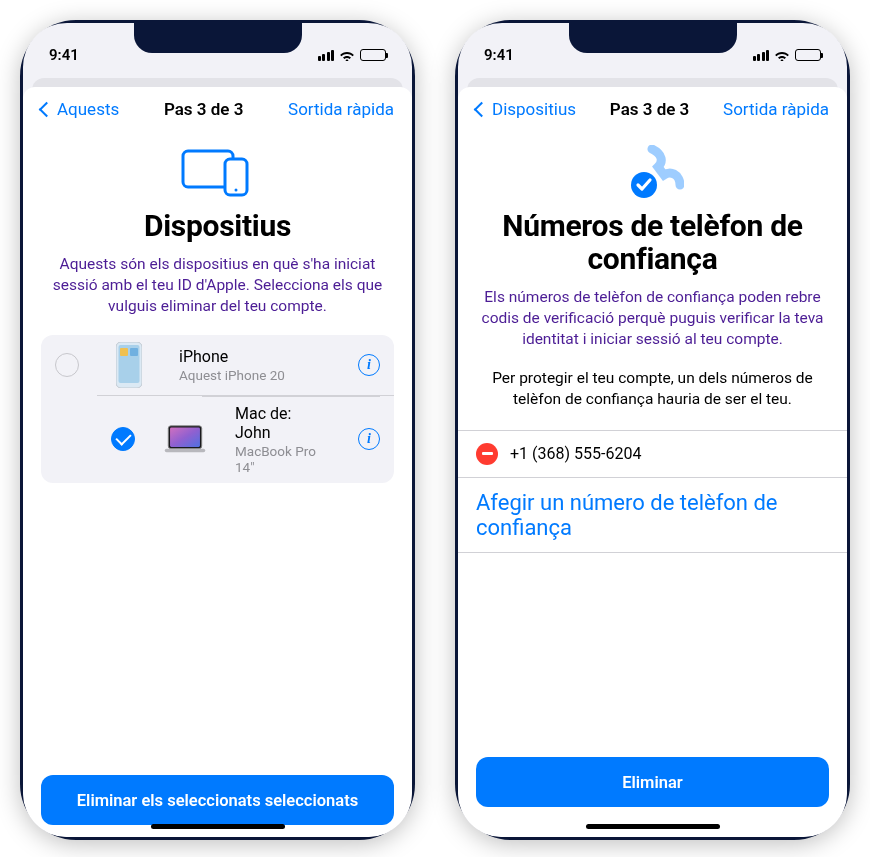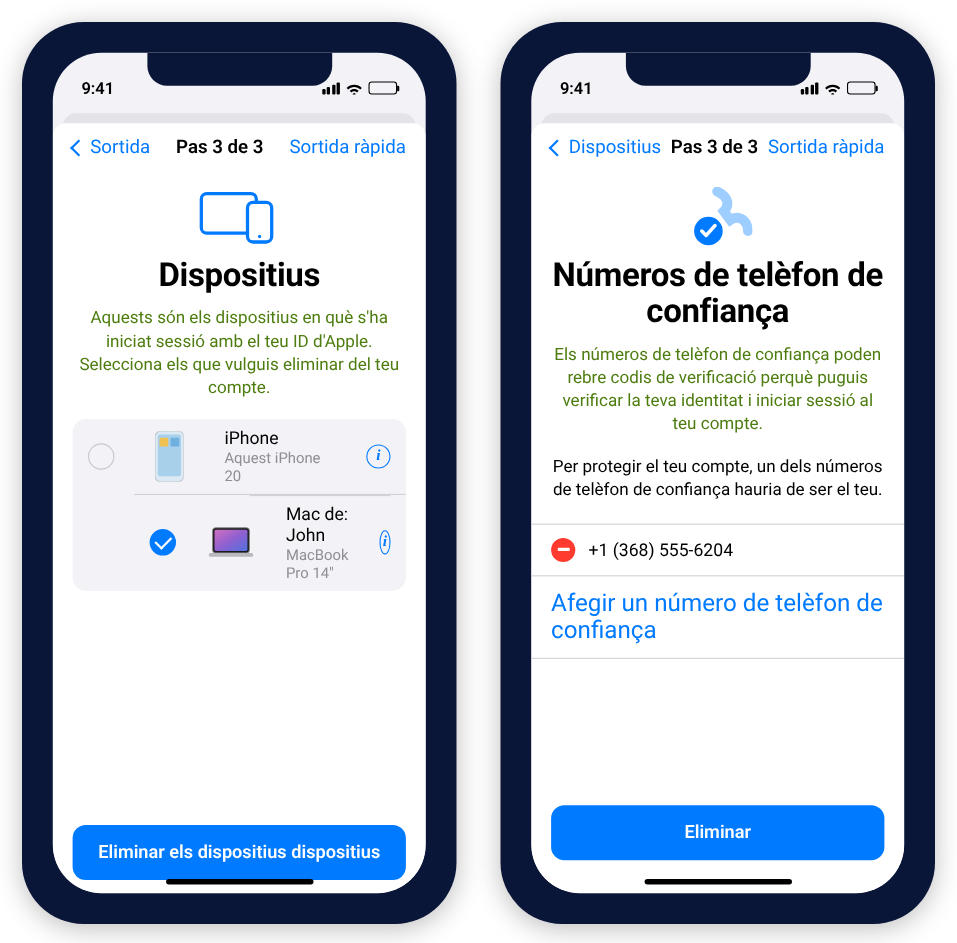--- a/index.html
+++ b/index.html
@@ -9,21 +9,21 @@
       display: flex;
       gap: 40px;
       padding: 20px;
       justify-content: center;
     }
     .phone {
       width: 400px;
       height: 820px;
       background: #0a1638;
       border-radius: 56px;
-      padding: 28px;
+      padding: 3px;
       box-shadow: 0 4px 24px rgba(0,0,0,0.25);
       position: relative;
     }
     .phone-inner {
       width: 100%;
       height: 100%;
       background: #f2f2f7;
       border-radius: 44px;
       overflow: hidden;
       position: relative;
@@ -95,21 +95,21 @@
     .nav-left.has-chevron::before {
       content:''; display:inline-block; width:9px; height:9px;
       border-left:2.2px solid #007aff; border-bottom:2.2px solid #007aff;
       transform:rotate(45deg); margin-right:3px;
     }
     .nav-center { font-weight: 600; color:#000; font-size:17px; }
     .nav-right { font-weight: 400; }
 
     .hero-icon { display:flex; justify-content:center; margin-top:14px; margin-bottom:8px; height:56px; }
     .big-title { font-size:30px; font-weight:700; text-align:center; line-height:1.1; margin-bottom:12px; letter-spacing:-0.3px; }
-    .subtitle { font-size:15.5px; text-align:center; color:#4d7c0f; line-height:1.35; margin-bottom:18px; }
+    .subtitle { font-size:15.5px; text-align:center; color:#4c1d95; line-height:1.35; margin-bottom:18px; }
     .subtitle2 { font-size:15.5px; text-align:center; color:#000; line-height:1.35; margin-bottom:20px; }
 
     .list-group {
       background:#f2f2f7;
       border-radius:12px;
       overflow:hidden;
     }
     .list-row {
       display:flex;
       align-items:center;
@@ -203,21 +203,21 @@
           </span>
         <svg class="wifi" viewBox="0 0 16 12">
             <path d="M8 10.5a1.4 1.4 0 100 2.8 1.4 1.4 0 000-2.8zM8 7c-1.5 0-2.9.6-4 1.6l1.4 1.4C6.1 9.4 7 9 8 9s1.9.4 2.6 1l1.4-1.4C10.9 7.6 9.5 7 8 7zM8 3C5.3 3 2.9 4.1 1.1 5.9L2.5 7.3C4 5.8 5.9 5 8 5s4 .8 5.5 2.3l1.4-1.4C13.1 4.1 10.7 3 8 3z" fill="#000"></path>
           </svg>
         <span class="battery"><span class="battery-fill"></span></span>
       </div>
     </div>
     <div class="sheet-behind"></div>
     <div class="sheet">
       <div class="navbar">
-        <span class="nav-left has-chevron">Sortida</span>
+        <span class="nav-left has-chevron">Aquests</span>
         <span class="nav-center">Pas 3 de 3</span>
         <span class="nav-right">Sortida ràpida</span>
       </div>
 
       <div class="hero-icon">
         <svg width="74" height="52" viewBox="0 0 74 52">
           <rect x="2" y="6" width="50" height="36" rx="5" fill="none" stroke="#007aff" stroke-width="3"></rect>
           <rect x="44" y="14" width="22" height="36" rx="5" fill="#fff" stroke="#007aff" stroke-width="3"></rect>
           <circle cx="55" cy="45" r="1.5" fill="#007aff"></circle>
         </svg>
@@ -262,21 +262,21 @@
           <div class="row-text">
             <div class="row-title">Mac de: John</div>
             <div class="row-sub">MacBook Pro 14"</div>
           </div>
           <span class="info-btn">i</span>
         </div>
       </div>
 
       <div class="spacer"></div>
 
-      <div class="primary-btn">Eliminar els dispositius dispositius</div>
+      <div class="primary-btn">Eliminar els seleccionats seleccionats</div>
       <div class="home-indicator"></div>
     </div>
   </div>
 </div>
 
 <div class="phone">
   <div class="phone-inner">
     <div class="notch"></div>
     <div class="statusbar">
       <span>9:41</span>

